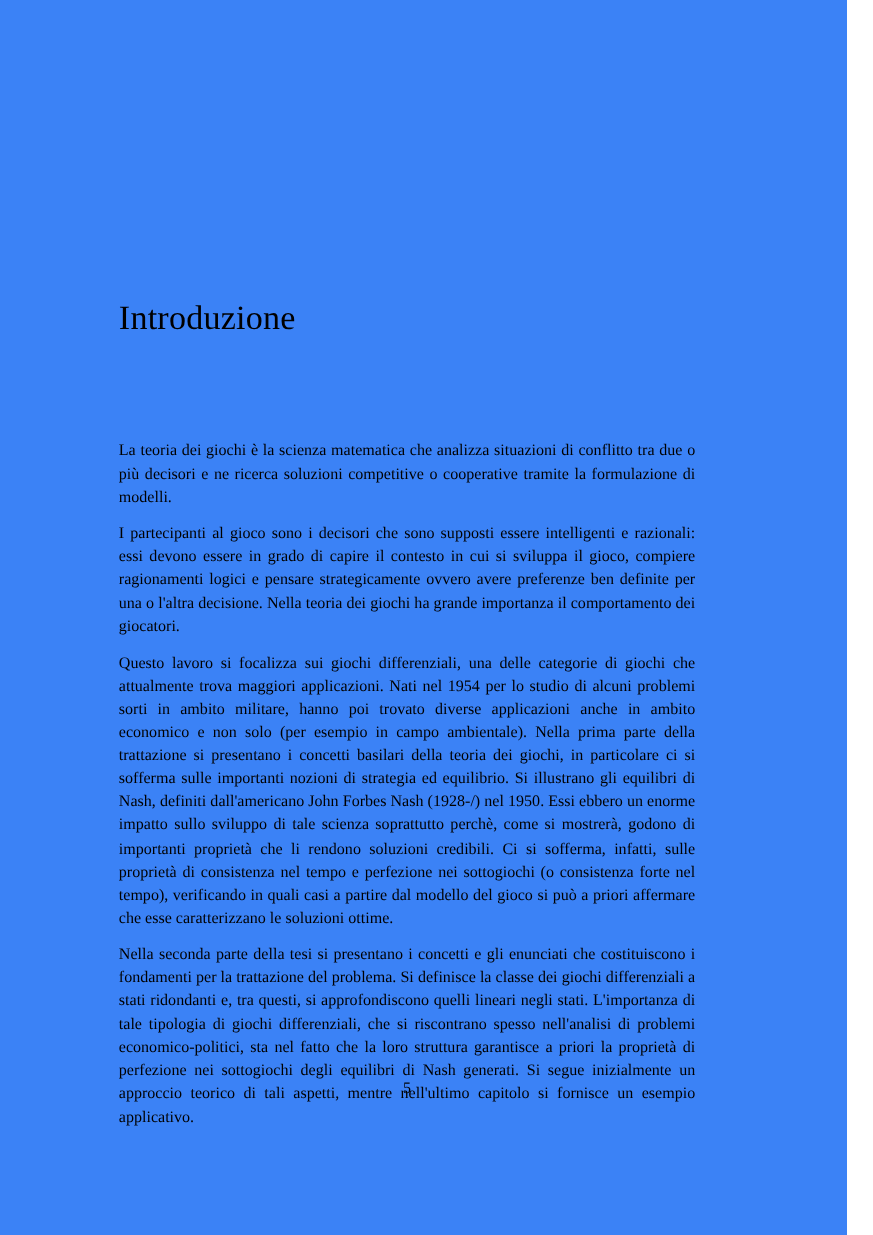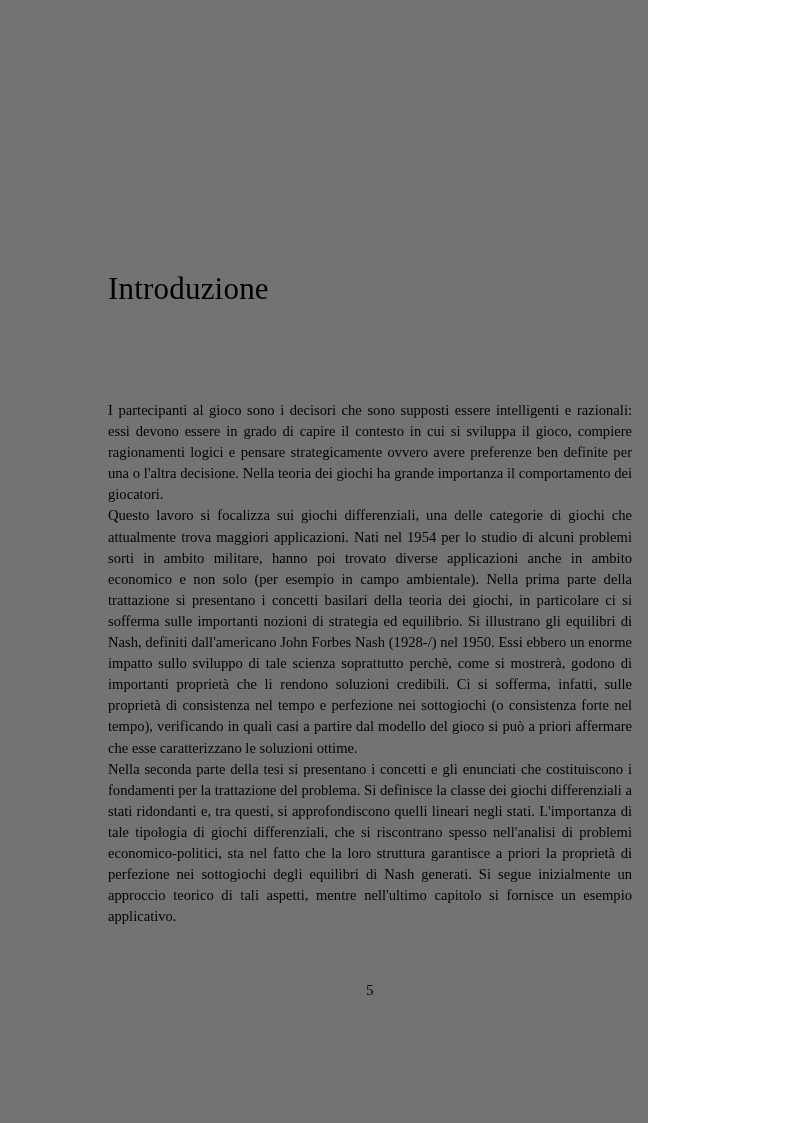--- a/index.html
+++ b/index.html
@@ -12,23 +12,23 @@
     height: 1123px;
     font-family: "Liberation Serif", serif;
     color: #000000;
     position: relative;
     overflow: hidden;
   }
   .page {
     position: absolute;
     top: 0;
     left: 0;
-    width: 648px;
+    width: 770px;
     height: 1123px;
-    background: #737373;
+    background: #3b82f6;
   }
   .content {
     position: absolute;
     left: 108px;
     top: 0;
     width: 524px;
   }
   .chapter-title {
     font-family: "Liberation Serif", serif;
     font-size: 31px;
@@ -51,21 +51,21 @@
     text-align: justify;
     text-justify: inter-word;
     hyphens: none;
   }
   .body-text p {
     margin: 0;
     padding: 0;
     text-indent: 0;
   }
   .body-text p + p {
-    margin-top: 0;
+    margin-top: 12px;
   }
   .it {
   }
   .page-number {
     position: absolute;
     top: 982px;
     left: 0;
     width: 524px;
     text-align: center;
     font-size: 14.6px;
@@ -73,20 +73,21 @@
 </style>
 </head>
 <body>
 
 <div class="page">
   <div class="content">
 
     <h1 class="chapter-title">Introduzione</h1>
 
     <div class="body-text">
+      <p>La teoria dei giochi è la scienza matematica che analizza situazioni di conflitto tra due o più decisori e ne ricerca soluzioni competitive o cooperative tramite la formulazione di modelli.</p>
       <p>I partecipanti al gioco sono i decisori che sono supposti essere intelligenti e razionali: essi devono essere in grado di capire il contesto in cui si sviluppa il gioco, compiere ragionamenti logici e pensare strategicamente ovvero avere preferenze ben definite per una o l'altra decisione. Nella teoria dei giochi ha grande importanza il comportamento dei giocatori.</p>
       <p>Questo lavoro si focalizza sui giochi differenziali, una delle categorie di giochi che attualmente trova maggiori applicazioni. Nati nel 1954 per lo studio di alcuni problemi sorti in ambito militare, hanno poi trovato diverse applicazioni anche in ambito economico e non solo (per esempio in campo ambientale). Nella prima parte della trattazione si presentano i concetti basilari della teoria dei giochi, in particolare ci si sofferma sulle importanti nozioni di strategia ed equilibrio. Si illustrano gli equilibri di Nash, definiti dall'americano John Forbes Nash (1928-/) nel 1950. Essi ebbero un enorme impatto sullo sviluppo di tale scienza soprattutto perchè, come si mostrerà, godono di importanti proprietà che li rendono soluzioni credibili. Ci si sofferma, infatti, sulle proprietà di <span class="it">consistenza nel tempo</span> e <span class="it">perfezione nei sottogiochi</span> (o consistenza forte nel tempo), verificando in quali casi a partire dal modello del gioco si può a priori affermare che esse caratterizzano le soluzioni ottime.</p>
       <p>Nella seconda parte della tesi si presentano i concetti e gli enunciati che costituiscono i fondamenti per la trattazione del problema. Si definisce la classe dei giochi differenziali a stati ridondanti e, tra questi, si approfondiscono quelli lineari negli stati. L'importanza di tale tipologia di giochi differenziali, che si riscontrano spesso nell'analisi di problemi economico-politici, sta nel fatto che la loro struttura garantisce a priori la proprietà di perfezione nei sottogiochi degli equilibri di Nash generati. Si segue inizialmente un approccio teorico di tali aspetti, mentre nell'ultimo capitolo si fornisce un esempio applicativo.</p>
     </div>
 
     <div class="page-number">5</div>
   </div>
 </div>
 
 </body></html>

